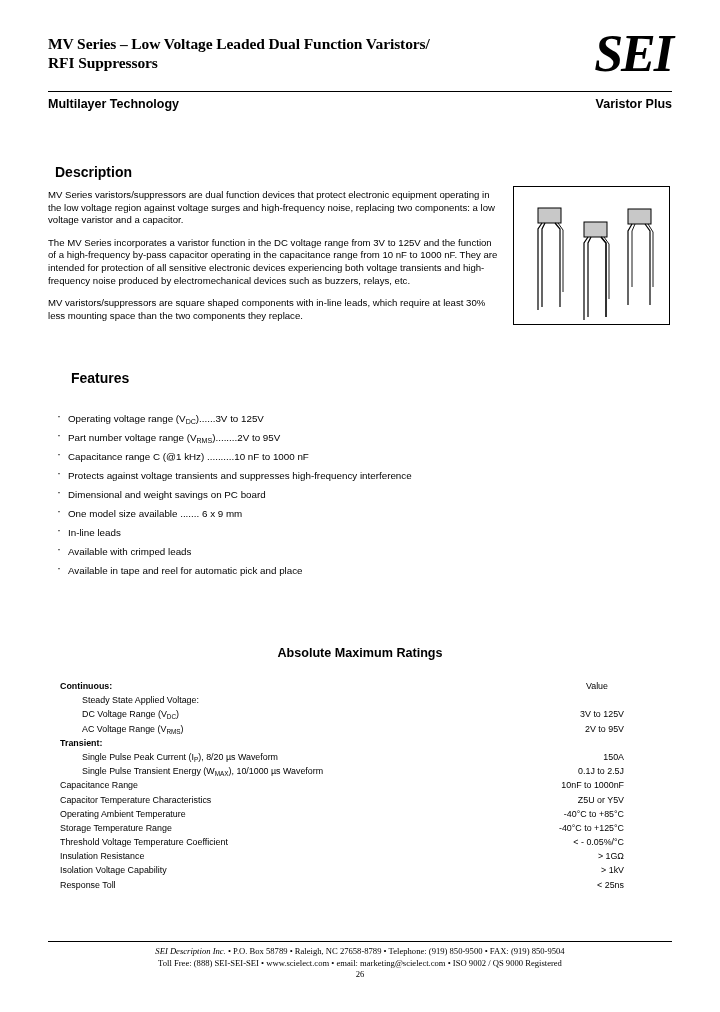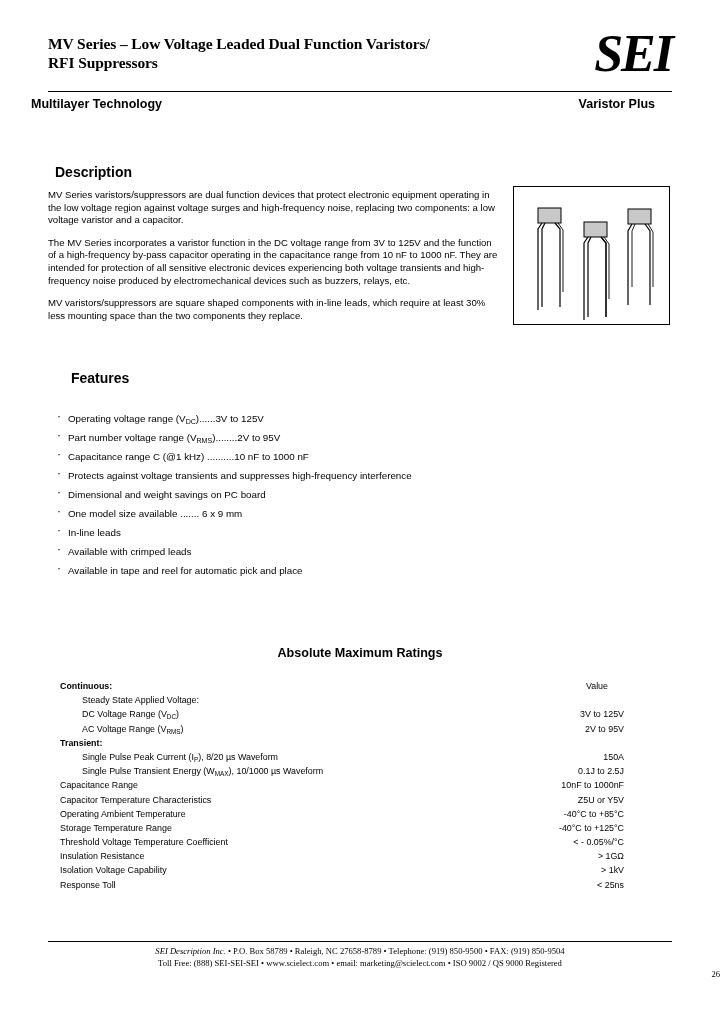--- a/index.html
+++ b/index.html
@@ -76,21 +76,21 @@
     margin: 0;
   }
   .header-rule {
     position: absolute;
     left: 48px;
     top: 91px;
     width: 624px;
   }
   .subheader {
     position: absolute;
-    left: 31px;
+    left: 48px;
     top: 97px;
     width: 624px;
     display: flex;
     justify-content: space-between;
     font-size: 12.5px;
     font-weight: bold;
   }
   .subheader .right {
     font-size: 12.5px;
     font-weight: bold;
@@ -210,21 +210,21 @@
     font-family: "Liberation Serif", serif;
     font-size: 8.6px;
     line-height: 11.6px;
   }
   .footer .co { font-style: italic; }
   .page-num {
     position: absolute;
     left: 0;
     top: 969px;
     width: 720px;
-    text-align: right;
+    text-align: center;
     font-family: "Liberation Serif", serif;
     font-size: 8.6px;
   }
 </style>
 </head>
 <body>
 
 <div class="page">
 
   <div class="header">

